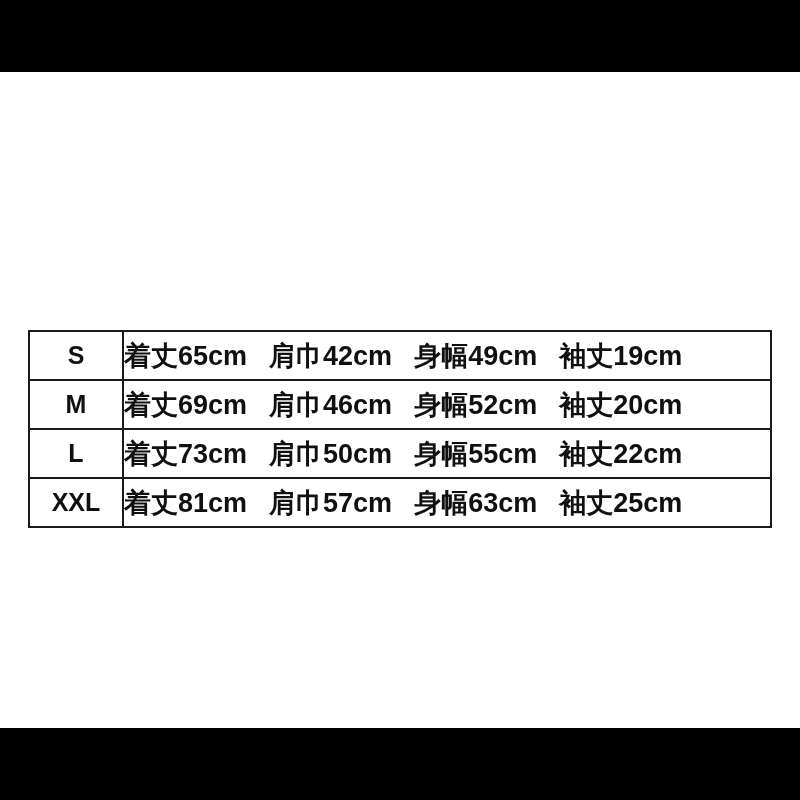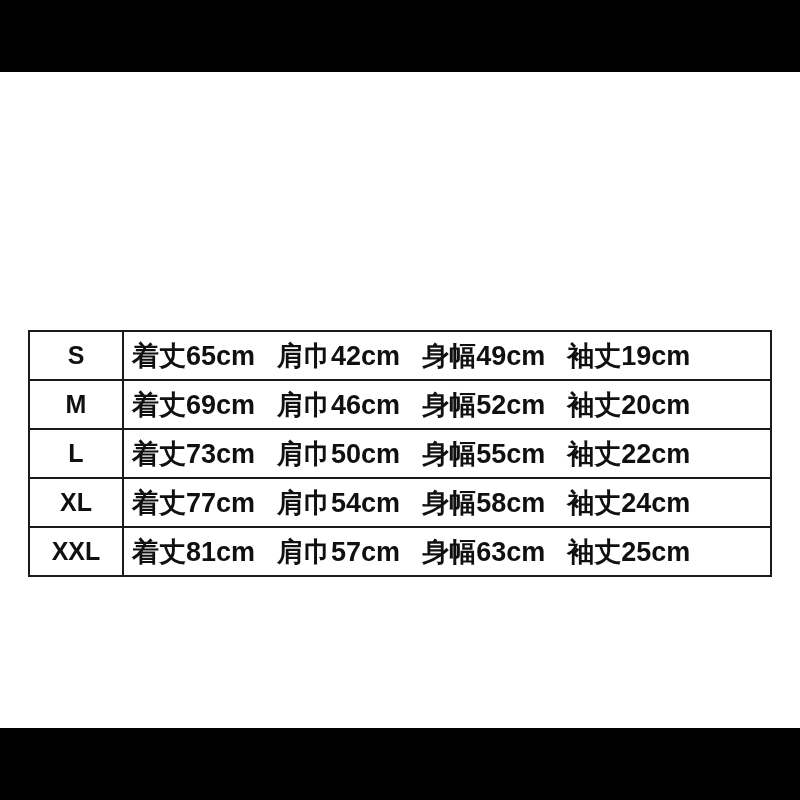--- a/index.html
+++ b/index.html
@@ -59,21 +59,20 @@
     text-align: left;
     padding-left: 10px;
     font-size: 27px;
   }
   .meas-row {
     display: flex;
     align-items: baseline;
   }
   .meas-item {
     display: inline-block;
-    margin-left: 8px;
   }
   .meas-item + .meas-item {
     margin-left: 22px;
   }
 </style>
 </head>
 <body>
 
 <div id="stage">
   <div class="white-canvas">
@@ -107,31 +106,20 @@
             <td class="meas-cell">
               <span class="meas-row">
                 <span class="meas-item">着丈73cm</span>
                 <span class="meas-item">肩巾50cm</span>
                 <span class="meas-item">身幅55cm</span>
                 <span class="meas-item">袖丈22cm</span>
               </span>
             </td>
           </tr>
           <tr>
-            <td class="size-cell">XL</td>
-            <td class="meas-cell">
-              <span class="meas-row">
-                <span class="meas-item">着丈77cm</span>
-                <span class="meas-item">肩巾54cm</span>
-                <span class="meas-item">身幅58cm</span>
-                <span class="meas-item">袖丈24cm</span>
-              </span>
-            </td>
-          </tr>
-          <tr>
             <td class="size-cell">XXL</td>
             <td class="meas-cell">
               <span class="meas-row">
                 <span class="meas-item">着丈81cm</span>
                 <span class="meas-item">肩巾57cm</span>
                 <span class="meas-item">身幅63cm</span>
                 <span class="meas-item">袖丈25cm</span>
               </span>
             </td>
           </tr>

